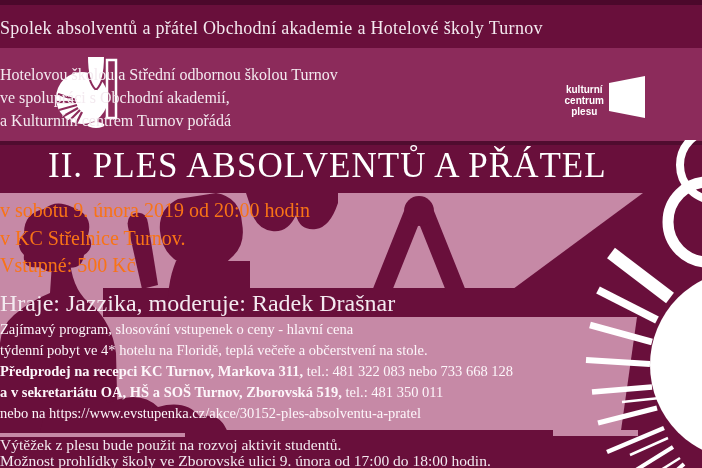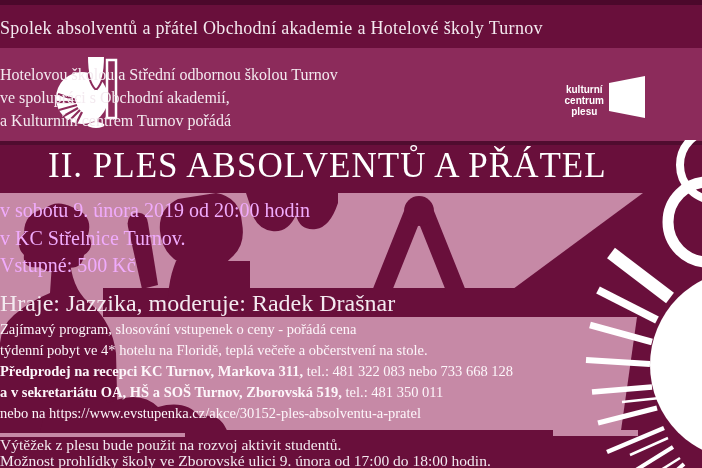--- a/index.html
+++ b/index.html
@@ -21,21 +21,21 @@
           clip-path:polygon(0 0,100% 0,97.5% 100%,0 100%);}
   .stepL{top:430px; left:0; width:185px; height:7px; background:#C689A6; z-index:2;}
   .stepR{top:430px; left:553px; width:85px; height:6px; background:#C689A6; z-index:2;}
   .assoc{top:6px; height:42px; line-height:44px; font-size:18px; letter-spacing:.3px;}
   .coop{top:63px; line-height:23px; font-size:16px;}
   .kc-text{top:84px; right:98px; text-align:center; z-index:6;
            font-family:"Liberation Sans","DejaVu Sans",sans-serif;
            font-size:10px; font-weight:bold; line-height:11px; color:#FFFFFF;}
   .kc-flag{top:76px; right:57px; z-index:6;}
   .title{top:146px; font-size:35px; letter-spacing:1px; color:#ffffff; z-index:6;margin-left:48px;}
-  .event{top:197px; line-height:27.5px; font-size:20px; color:#f0abfc;}
+  .event{top:197px; line-height:27.5px; font-size:20px; color:#f97316;}
   .hraje{top:290px; height:27px; line-height:27px; font-size:24px;}
   .details{top:319px; line-height:21px; font-size:14.5px; color:#FDF6FA;}
   .details b{font-weight:bold;}
   .footer{top:437px; line-height:15.5px; font-size:15.5px;}
   .logo{top:52px; left:56px; z-index:6;}
   .dancers{top:193px; left:0; z-index:3;}
   .fan{top:140px; left:510px; z-index:4;}
 </style>
 </head>
 <body>
@@ -123,21 +123,21 @@
 
   <div class="abs txt event">
     <div>v sobotu 9. února 2019 od 20:00 hodin</div>
     <div>v KC Střelnice Turnov.</div>
     <div>Vstupné: 500 Kč</div>
   </div>
 
   <div class="abs txt hraje">Hraje: Jazzika, moderuje: Radek Drašnar</div>
 
   <div class="abs txt details">
-    <div>Zajímavý program, slosování vstupenek o ceny - pořádá cena</div>
+    <div>Zajímavý program, slosování vstupenek o ceny - hlavní cena</div>
     <div>týdenní pobyt ve 4* hotelu na Floridě, teplá večeře a občerstvení na stole.</div>
     <div><b>Předprodej na recepci KC Turnov, Markova 311,</b><span> tel.: 481 322 083 nebo 733 668 128</span></div>
     <div><b>a v sekretariátu OA, HŠ a SOŠ Turnov, Zborovská 519,</b><span> tel.: 481 350 011</span></div>
     <div>nebo na https://www.evstupenka.cz/akce/30152-ples-absolventu-a-pratel</div>
   </div>
 
   <div class="abs txt footer">
     <div>Výtěžek z plesu bude použit na rozvoj aktivit studentů.</div>
     <div>Možnost prohlídky školy ve Zborovské ulici 9. února od 17:00 do 18:00 hodin.</div>
   </div>

